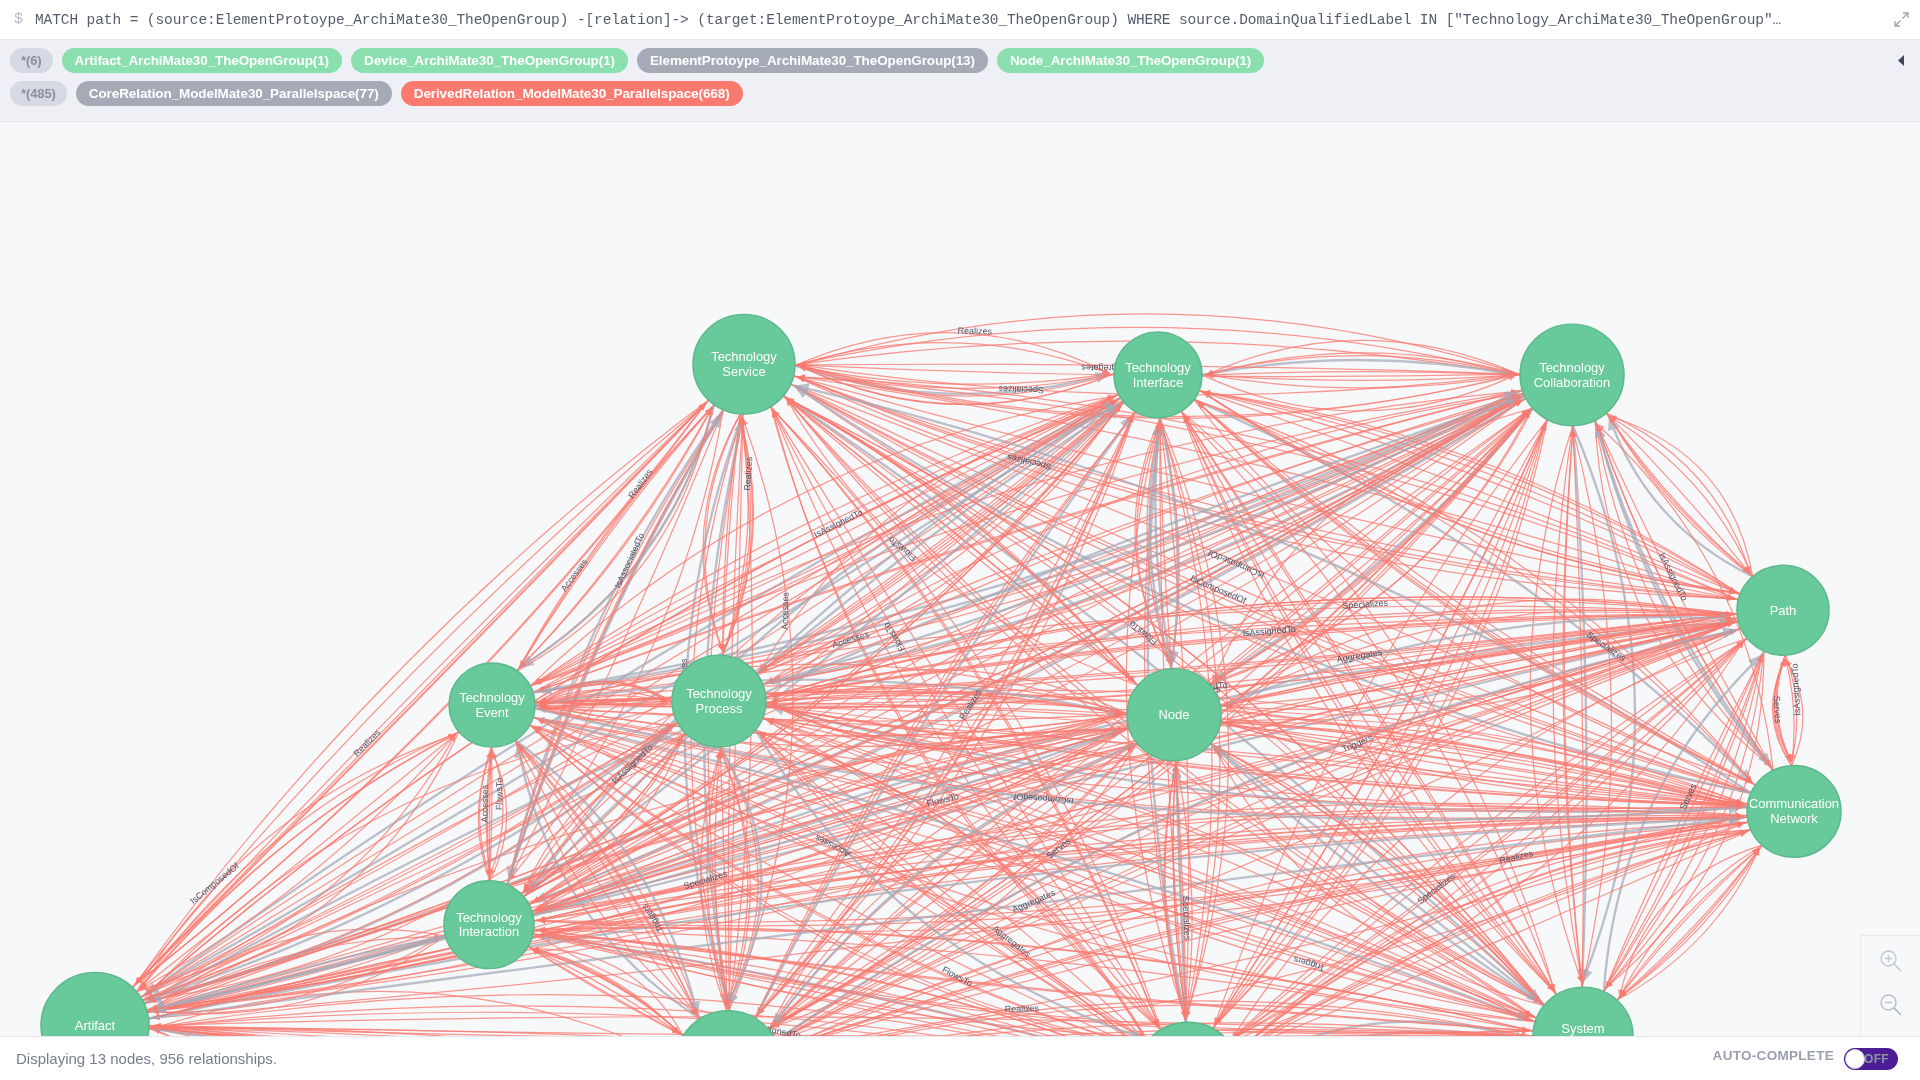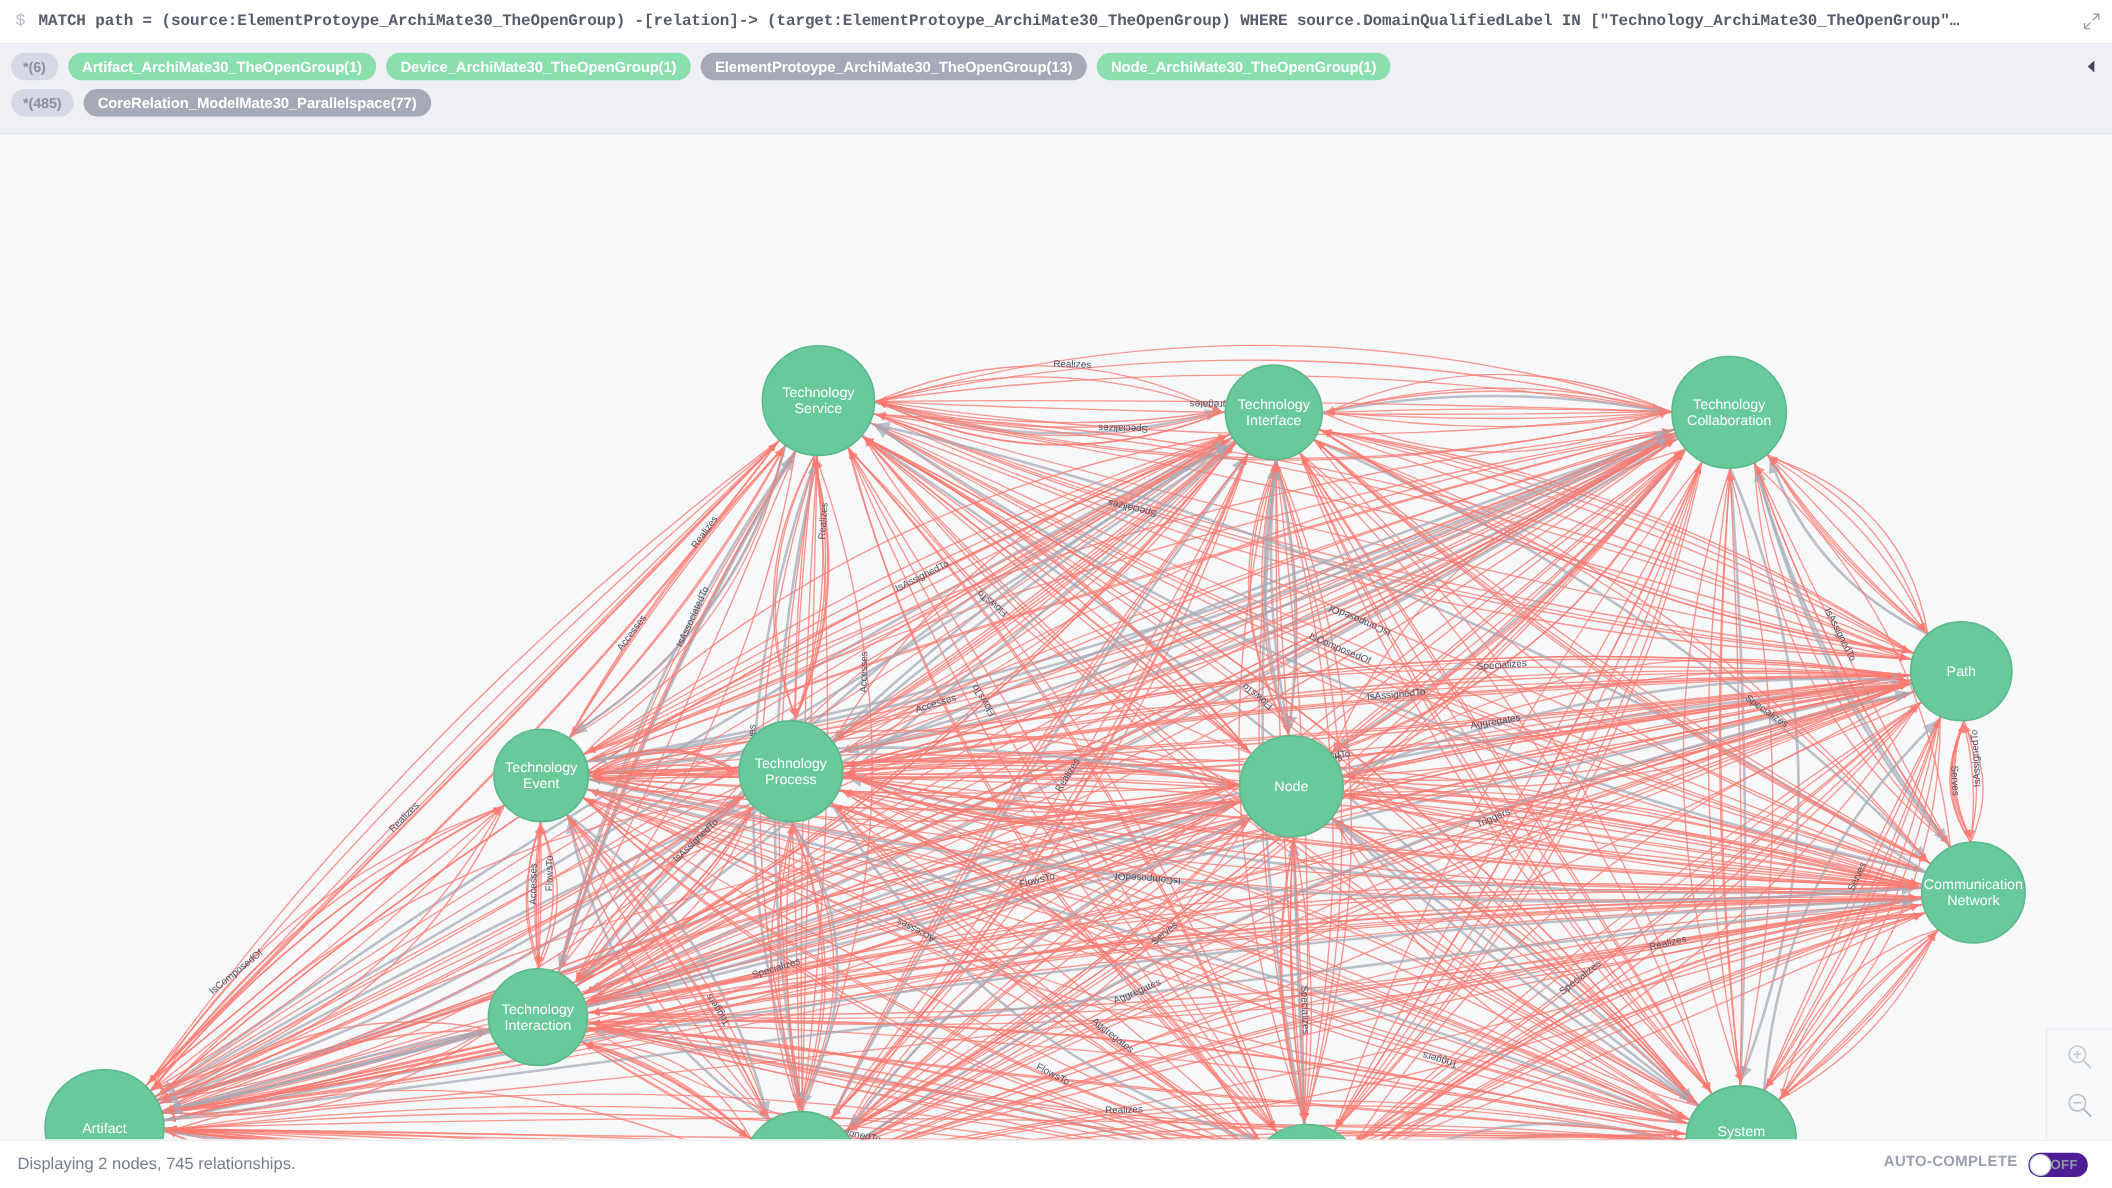--- a/index.html
+++ b/index.html
@@ -40,21 +40,20 @@
   }
   .query-text {
     font-family: "Liberation Mono", monospace;
     font-size: 14.5px;
     color: #555c6b;
     white-space: nowrap;
     overflow: hidden;
     text-overflow: clip;
     letter-spacing: -0.1px;
     flex: 1 1 auto;
-    font-weight: bold;
   }
   .expand-icon {
     flex: 0 0 auto;
     width: 38px;
     height: 40px;
     display: flex;
     align-items: center;
     justify-content: center;
     color: #9aa2b1;
     cursor: pointer;
@@ -244,20 +243,21 @@
     <div class="legend-row" id="node-legend-row">
         <span class="chip wildcard">*(6)</span>
         <span class="chip green">Artifact_ArchiMate30_TheOpenGroup(1)</span>
         <span class="chip green">Device_ArchiMate30_TheOpenGroup(1)</span>
         <span class="chip gray">ElementProtoype_ArchiMate30_TheOpenGroup(13)</span>
         <span class="chip green">Node_ArchiMate30_TheOpenGroup(1)</span>
       </div>
     <div class="legend-row" id="rel-legend-row">
         <span class="chip wildcard">*(485)</span>
         <span class="chip gray">CoreRelation_ModelMate30_Parallelspace(77)</span>
+        <span class="chip red">DerivedRelation_ModelMate30_Parallelspace(668)</span>
       </div>
     <span class="legend-collapse">
       <svg width="10" height="13" viewBox="0 0 10 13" aria-hidden="true">
         <path d="M8 1 L2 6.5 L8 12 Z" fill="#3f4656"></path>
       </svg>
     </span>
   </div>
 
   <div class="graph-wrap">
     <svg class="graph-svg" id="graph-svg" viewBox="0 0 1920 936" preserveAspectRatio="none">
@@ -1027,21 +1027,21 @@
         <svg width="26" height="26" viewBox="0 0 26 26" aria-hidden="true">
           <circle cx="10.5" cy="10.5" r="7.5" fill="none" stroke="#b9bfcb" stroke-width="1.4"></circle>
           <line x1="7" y1="10.5" x2="14" y2="10.5" stroke="#b9bfcb" stroke-width="1.4"></line>
           <line x1="16" y1="16" x2="23" y2="23" stroke="#9fb0c8" stroke-width="1.6"></line>
         </svg>
       </span>
     </div>
   </div>
 
   <div class="status-bar">
-    <span class="status-text">Displaying 2 nodes, 745 relationships.</span>
+    <span class="status-text">Displaying 13 nodes, 956 relationships.</span>
     <div class="autocomplete-group">
       <span class="autocomplete-label">AUTO-COMPLETE</span>
       <span class="toggle">
         <span class="knob"></span>
         <span class="toggle-state">OFF</span>
       </span>
     </div>
   </div>
 
 </div>

